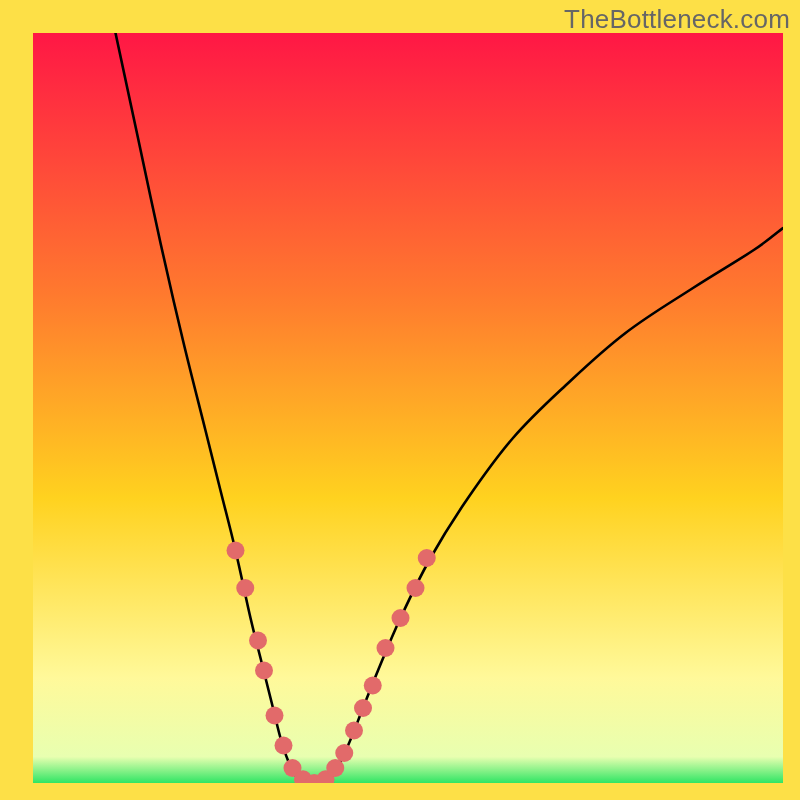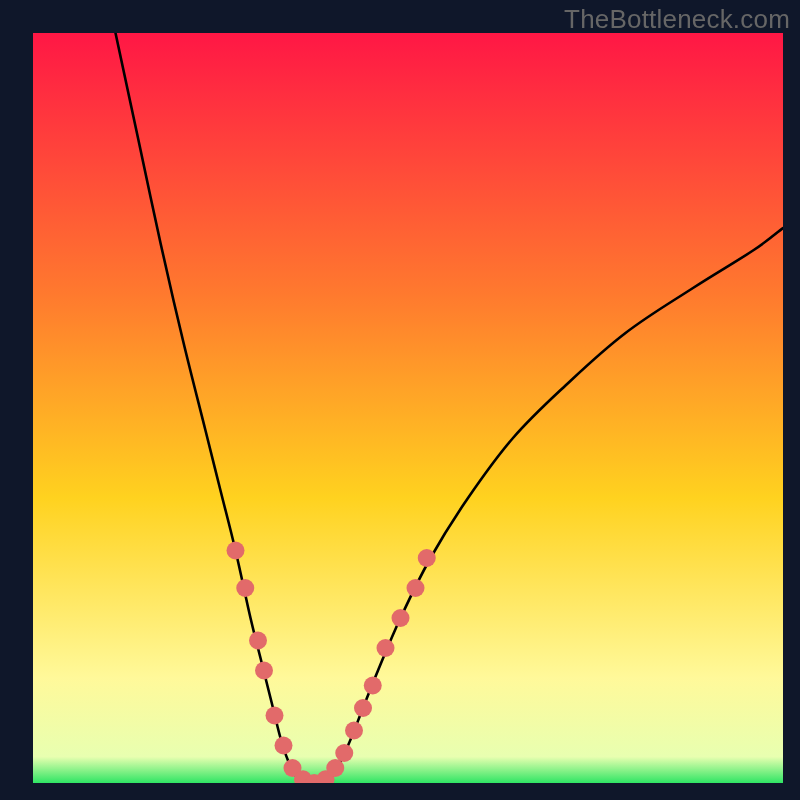--- a/index.html
+++ b/index.html
@@ -10,21 +10,21 @@
     background: #000;
     overflow: hidden;
     font-family: Arial, Helvetica, sans-serif;
   }
   .frame {
     position: absolute;
     left: 0;
     top: 0;
     width: 800px;
     height: 800px;
-    background: #0f172a;
+    background: #fde047;
   }
   .watermark {
     position: absolute;
     top: 4px;
     right: 10px;
     color: #666;
     font-size: 26px;
     font-weight: 400;
     letter-spacing: 0.2px;
     pointer-events: none;

